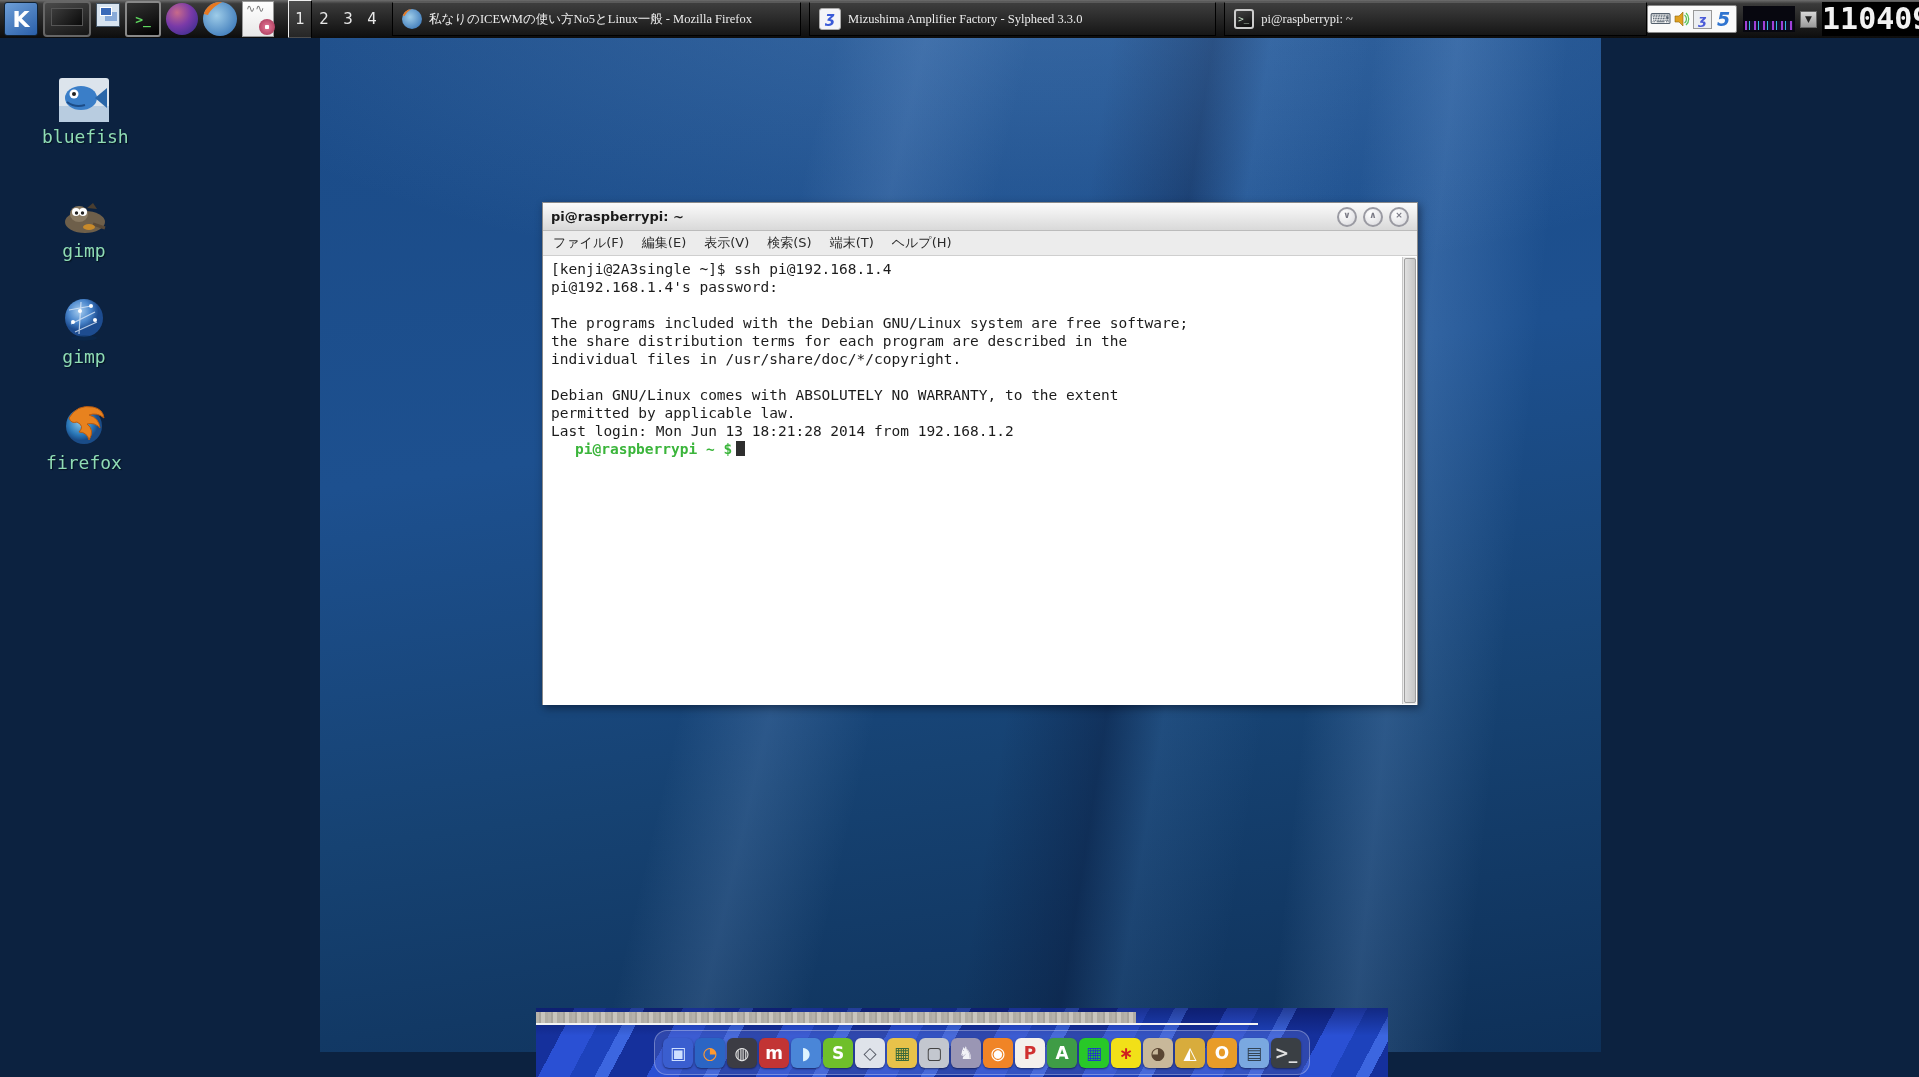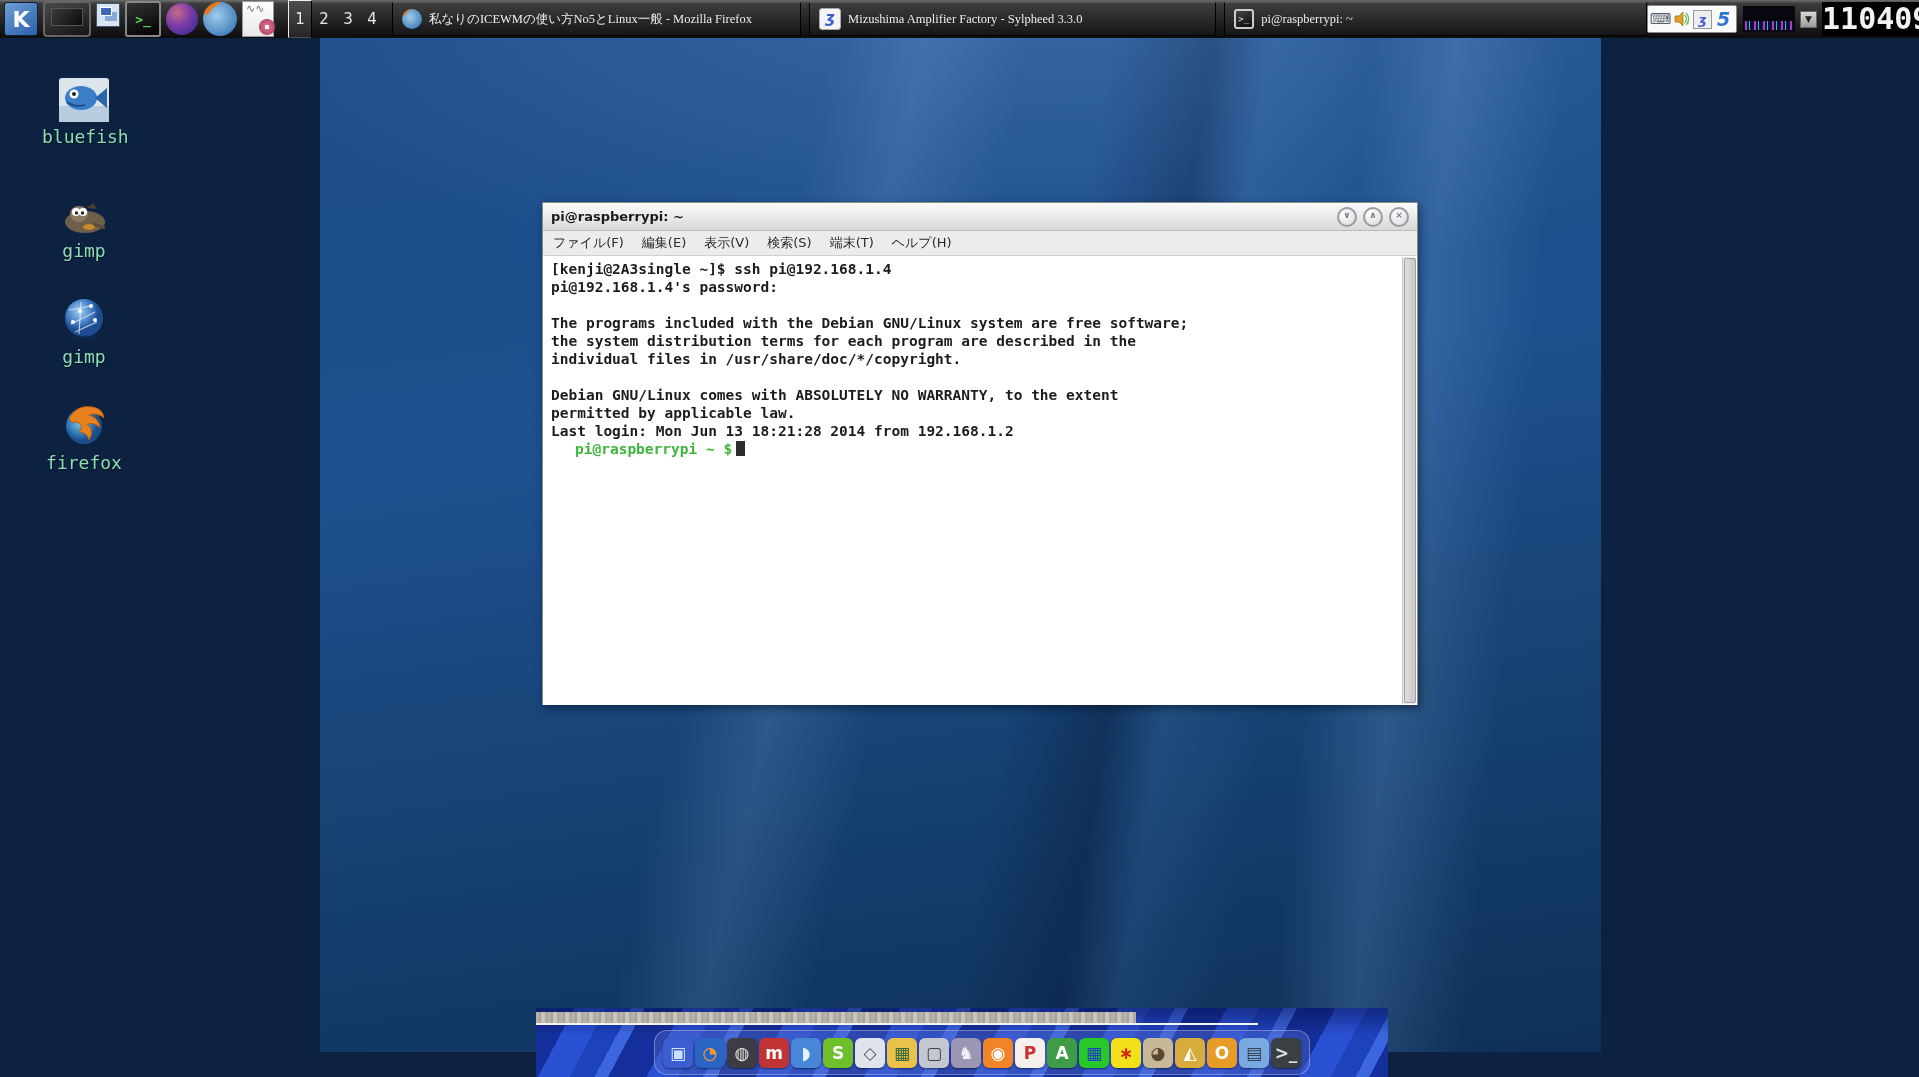--- a/index.html
+++ b/index.html
@@ -105,21 +105,21 @@
   .wbtn{width:16px;height:16px;border-radius:50%;border:2px solid #9a9aa2;
     background:radial-gradient(circle at 35% 30%,#fff,#d8d8dc);color:#7a7a85;
     font-size:9px;line-height:12px;text-align:center;font-weight:bold;}
   #menubar{height:24px;background:#ececec;border-bottom:1px solid #cfcfcf;
     display:flex;align-items:center;gap:18px;padding:0 10px;}
   #menubar .mitem{font-size:13px;color:#2a2a2a;}
   #termbody{position:relative;height:449px;background:#fff;overflow:hidden;}
   #termout{position:absolute;left:8px;top:4px;right:20px;
     font-family:"DejaVu Sans Mono",monospace;font-size:14.5px;line-height:18px;
     color:#1c1c1c;}
-  .tline{white-space:pre;min-height:18px;font-weight:bold;}
+  .tline{white-space:pre;min-height:18px;}
   .promptline{white-space:pre;}
   .prompt{color:#3bb53b;font-weight:bold;margin-left:24px;}
   .cursor{display:inline-block;width:9px;height:15px;background:#2e2e2e;
     vertical-align:-2px;margin-left:4px;}
   #scrollbar{position:absolute;right:1px;top:1px;width:13px;height:447px;
     background:#ececec;border-left:1px solid #c8c8c8;}
   #scrollthumb{position:absolute;left:1px;top:1px;width:10px;height:443px;
     background:linear-gradient(90deg,#e0e0e0,#c6c6c6);border:1px solid #a0a0a0;
     border-radius:2px;}
 
@@ -302,21 +302,21 @@
       <span class="mitem">検索(S)</span>
       <span class="mitem">端末(T)</span>
       <span class="mitem">ヘルプ(H)</span>
     </div>
     <div id="termbody">
       <div id="termout">
           <div class="tline">[kenji@2A3single ~]$ ssh pi@192.168.1.4</div>
           <div class="tline">pi@192.168.1.4's password:</div>
           <div class="tline"></div>
           <div class="tline">The programs included with the Debian GNU/Linux system are free software;</div>
-          <div class="tline">the system distribution terms for each program are described in the</div>
+          <div class="tline">the share distribution terms for each program are described in the</div>
           <div class="tline">individual files in /usr/share/doc/*/copyright.</div>
           <div class="tline"></div>
           <div class="tline">Debian GNU/Linux comes with ABSOLUTELY NO WARRANTY, to the extent</div>
           <div class="tline">permitted by applicable law.</div>
           <div class="tline">Last login: Mon Jun 13 18:21:28 2014 from 192.168.1.2</div>
           <div class="promptline"><span class="prompt">pi@raspberrypi ~ $</span><span class="cursor"></span></div>
         </div>
       <div id="scrollbar">
         <div id="scrollthumb"></div>
       </div>

